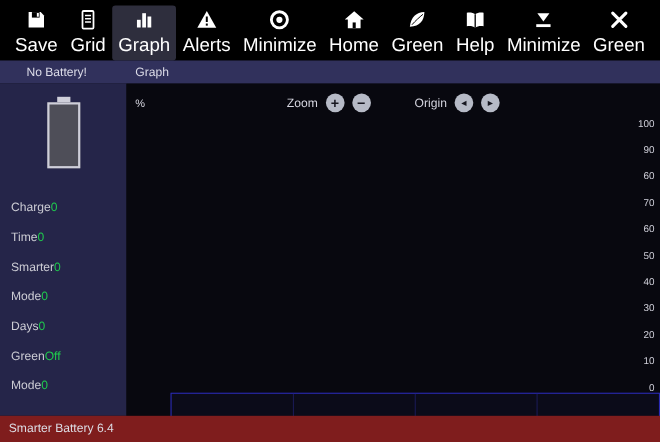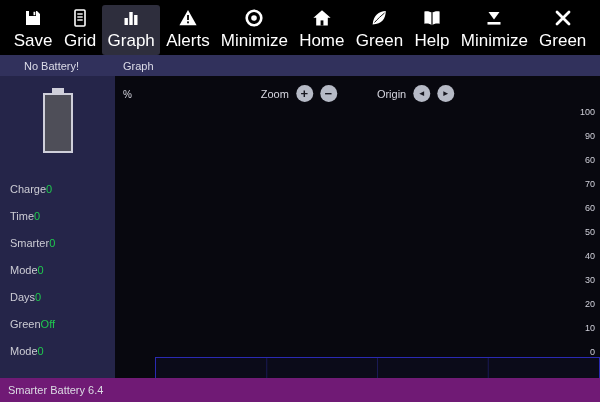--- a/index.html
+++ b/index.html
@@ -54,21 +54,21 @@
   .plot svg { position:absolute; top:0; left:0; width:100%; height:100%; }
 
   .chart-bottom { position:relative; height:18px; }
   .grid-label { position:absolute; left:30px; width:445px; text-align:center; top:4px;
                 color:#d0d0da; font-size:9px; }
   .scale { position:absolute; right:16px; top:4px; display:flex; align-items:center; gap:4px;
            color:#9a9aa8; font-size:9px; }
   .scale .dash { width:16px; border-top:1px solid #707082; }
 
   
-  .statusbar { position:absolute; bottom:0; left:0; width:600px; height:24px; background:#701a75;
+  .statusbar { position:absolute; bottom:0; left:0; width:600px; height:24px; background:#7f1d1d;
                display:flex; align-items:center; }
   .statusbar span { margin-left:8px; color:#dcdce4; font-size:11px; }
 </style>
 </head>
 <body>
 
 <div class="app">
 
   <div class="toolbar">
 

